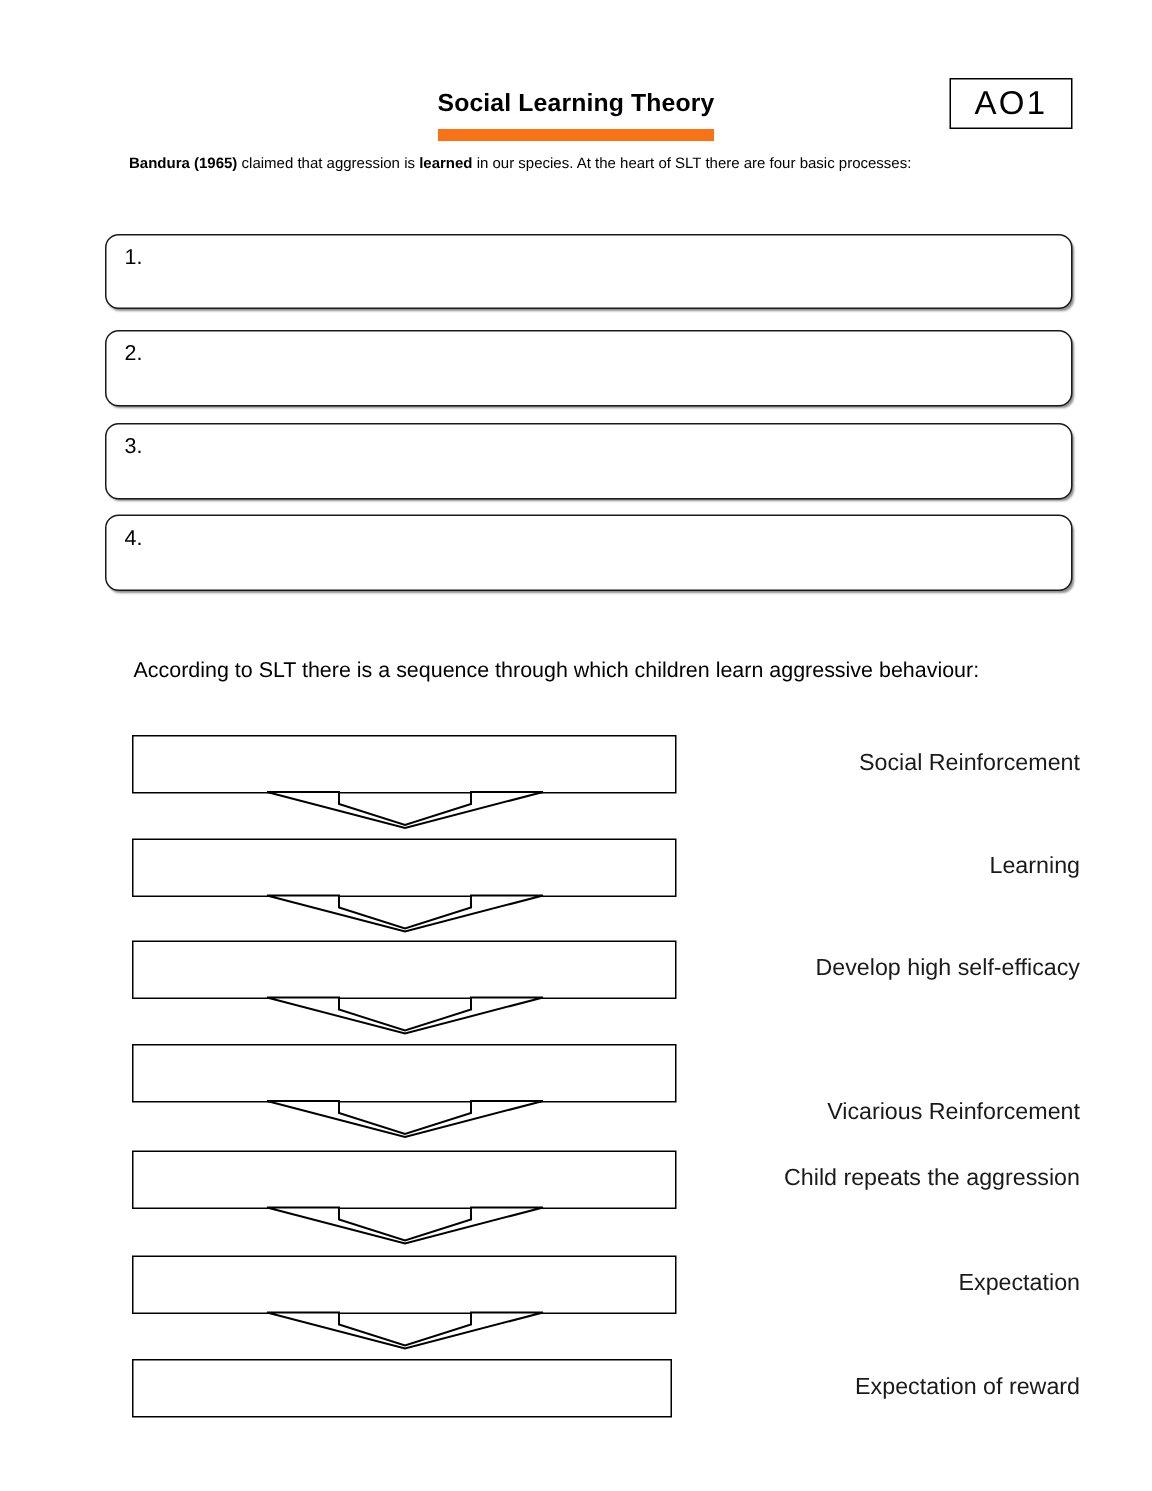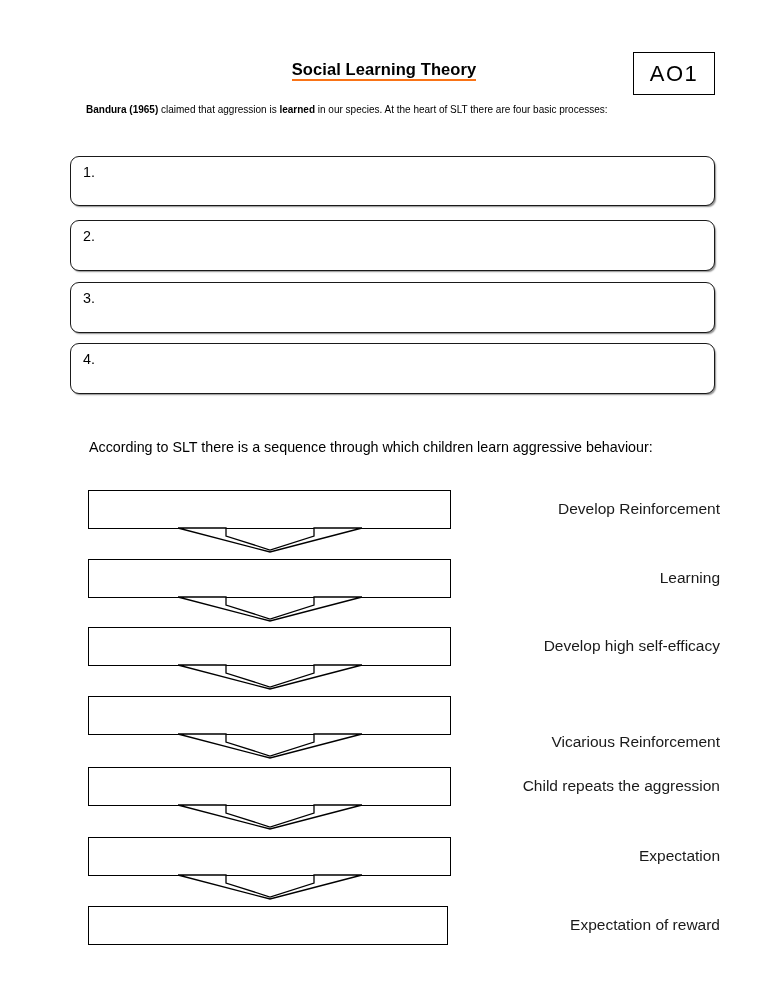--- a/index.html
+++ b/index.html
@@ -29,30 +29,30 @@
     position: absolute;
     left: 0;
     top: 60px;
     width: 768px;
     text-align: center;
     font-size: 16.5px;
     font-weight: bold;
     letter-spacing: 0.1px;
   }
   .doc-title .ul {
-    border-bottom: 2px solid #f97316;
-    padding-bottom: 1px;
+    border-bottom: 8px solid #f97316;
+    padding-bottom: 8px;
   }
 
   .ao-badge {
     position: absolute;
     left: 633px;
     top: 52px;
     width: 82px;
-    height: 43px;
+    height: 34px;
     border: 1.4px solid #000;
     box-sizing: border-box;
     display: flex;
     align-items: center;
     justify-content: center;
     font-size: 22px;
     letter-spacing: 1.5px;
     font-weight: 400;
   }
 
@@ -156,21 +156,21 @@
 
   <div class="seq-intro">According to SLT there is a sequence through which children learn aggressive behaviour:</div>
 
   <div id="flow-layer">
       <div class="flow-box" style="left: 88px; top: 490px; width: 363px; height: 39px;"></div>
       <div class="connector" style="top: 527px;">
         <svg viewBox="0 0 200 26" xmlns="http://www.w3.org/2000/svg">
           <path d="M 6 1 L 54 1 L 54 9 L 98 23 L 142 9 L 142 1 L 190 1 L 98 25 Z" fill="#ffffff" stroke="#000000" stroke-width="1.3" stroke-linejoin="miter"></path>
         </svg>
       </div>
-      <div class="flow-label" style="top: 500px;">Develop Reinforcement</div>
+      <div class="flow-label" style="top: 500px;">Social Reinforcement</div>
       <div class="flow-box" style="left: 88px; top: 559px; width: 363px; height: 39px;"></div>
       <div class="connector" style="top: 596px;">
         <svg viewBox="0 0 200 26" xmlns="http://www.w3.org/2000/svg">
           <path d="M 6 1 L 54 1 L 54 9 L 98 23 L 142 9 L 142 1 L 190 1 L 98 25 Z" fill="#ffffff" stroke="#000000" stroke-width="1.3" stroke-linejoin="miter"></path>
         </svg>
       </div>
       <div class="flow-label" style="top: 569px;">Learning</div>
       <div class="flow-box" style="left: 88px; top: 627px; width: 363px; height: 39px;"></div>
       <div class="connector" style="top: 664px;">
         <svg viewBox="0 0 200 26" xmlns="http://www.w3.org/2000/svg">

